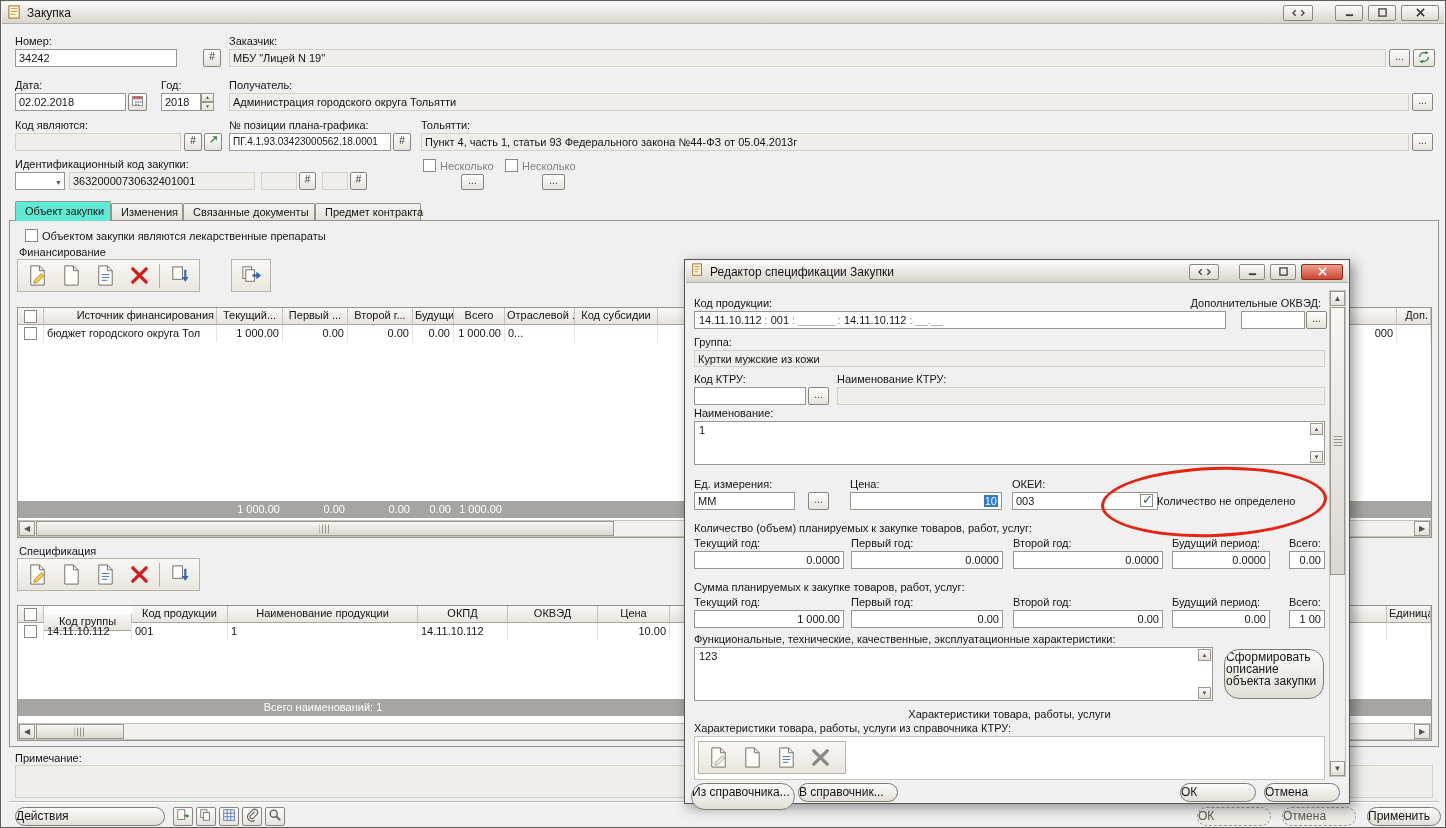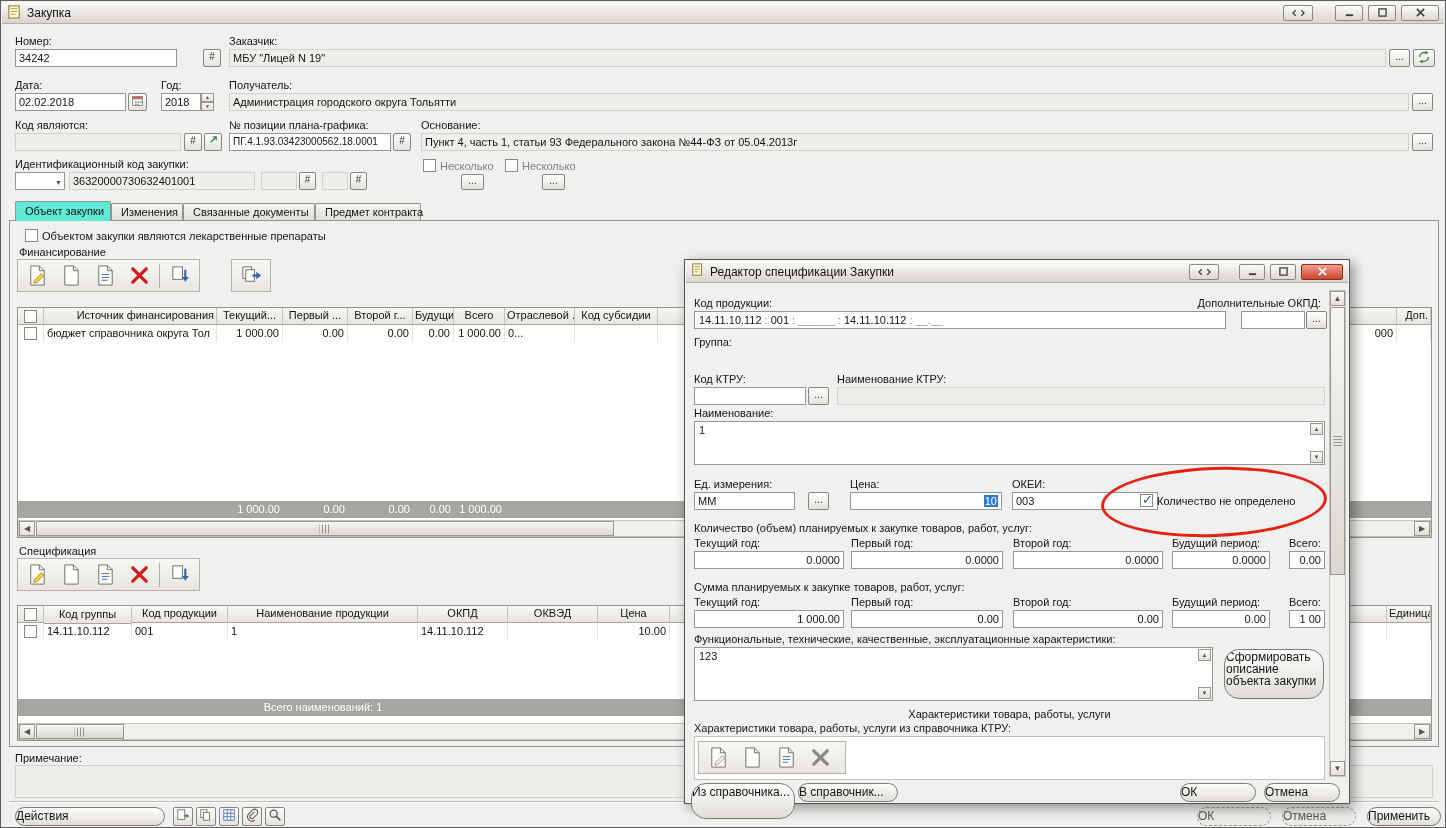--- a/index.html
+++ b/index.html
@@ -115,21 +115,21 @@
   <div class="fld ro" style="left:14px;top:132px;width:166px"></div>
   <div class="btn" style="left:183px;top:132px;width:18px">#</div>
   <div class="btn" style="left:203px;top:132px;width:18px"><svg width="11" height="11" viewBox="0 0 16 16">
         <path d="M4 12L12 4M7 4h5v5" stroke="#2e7d32" stroke-width="1.7" fill="none"></path>
       </svg></div>
 
   <div class="lbl" style="left:228px;top:118px">№ позиции плана-графика:</div>
   <div class="fld" style="left:228px;top:132px;width:162px;font-size:10px">ПГ.4.1.93.03423000562.18.0001</div>
   <div class="btn" style="left:392px;top:132px;width:18px">#</div>
 
-  <div class="lbl" style="left:420px;top:118px">Основание:</div>
+  <div class="lbl" style="left:420px;top:118px">Тольятти:</div>
   <div class="fld ro" style="left:420px;top:132px;width:988px">Пункт 4, часть 1, статьи 93 Федерального закона №44-ФЗ от 05.04.2013г</div>
   <div class="btn" style="left:1411px;top:132px;width:21px">...</div>
 
   <div class="lbl" style="left:14px;top:157px">Идентификационный код закупки:</div>
   <div class="fld" style="left:14px;top:171px;width:50px">
       <span style="position:absolute;right:2px;top:4px;font-size:7px;color:#55534e">▼</span>
     </div>
   <div class="fld ro" style="left:68px;top:171px;width:186px">36320000730632401001</div>
   <div class="fld ro" style="left:260px;top:171px;width:36px"></div>
   <div class="btn" style="left:298px;top:171px;width:17px">#</div>
@@ -210,21 +210,21 @@
     <div class="th" style="left:330px;top:0;width:65px">Второй г...</div>
     <div class="th" style="left:395px;top:0;width:41px">Будущий...</div>
     <div class="th" style="left:436px;top:0;width:51px">Всего</div>
     <div class="th" style="left:487px;top:0;width:70px">Отраслевой ...</div>
     <div class="th" style="left:557px;top:0;width:83px">Код субсидии</div>
     <div class="th" style="left:640px;top:0;width:739px"></div>
     <div class="th" style="left:1379px;top:0;width:34px;text-align:right">Доп.</div>
 
     <div class="td" style="left:0;top:17px;width:26px"></div>
     <div class="cbx" style="left:6px;top:19px"></div>
-    <div class="td" style="left:26px;top:17px;width:173px">бюджет справочника округа Тол</div>
+    <div class="td" style="left:26px;top:17px;width:173px">бюджет городского округа Тол</div>
     <div class="td num" style="left:199px;top:17px;width:66px">1 000.00</div>
     <div class="td num" style="left:265px;top:17px;width:65px">0.00</div>
     <div class="td num" style="left:330px;top:17px;width:65px">0.00</div>
     <div class="td num" style="left:395px;top:17px;width:41px">0.00</div>
     <div class="td num" style="left:436px;top:17px;width:51px">1 000.00</div>
     <div class="td" style="left:487px;top:17px;width:70px">0...</div>
     <div class="td" style="left:557px;top:17px;width:83px"></div>
     <div class="td num" style="left:640px;top:17px;width:739px">000</div>
     <div class="td" style="left:1379px;top:17px;width:34px"></div>
 
@@ -278,21 +278,21 @@
           <rect x="4" y="3" width="10" height="13" fill="#fffef8" stroke="#6e6d68"></rect>
           <path d="M17 6v9" stroke="#2f63b8" stroke-width="2.2" fill="none"></path>
           <path d="M13.5 13.5l3.5 5 3.5-5z" fill="#2f63b8"></path>
         </svg>
       </span>
   </div>
 
   <div class="tbl" style="left:16px;top:604px;width:1415px;height:136px">
     <div class="th" style="left:0;top:0;width:26px"></div>
     <div class="cbx" style="left:6px;top:2px"></div>
-    <div class="th" style="left:26px;top:1px;width:88px">Код группы</div>
+    <div class="th" style="left:26px;top:8px;width:88px">Код группы</div>
     <div class="th" style="left:114px;top:0;width:96px">Код продукции</div>
     <div class="th" style="left:210px;top:0;width:190px">Наименование продукции</div>
     <div class="th" style="left:400px;top:0;width:90px">ОКПД</div>
     <div class="th" style="left:490px;top:0;width:90px">ОКВЭД</div>
     <div class="th" style="left:580px;top:0;width:72px">Цена</div>
     <div class="th" style="left:652px;top:0;width:717px"></div>
     <div class="th" style="left:1369px;top:0;width:44px;text-align:left">Единица и</div>
 
     <div class="td" style="left:0;top:17px;width:26px"></div>
     <div class="cbx" style="left:6px;top:19px"></div>
@@ -384,25 +384,26 @@
         <span class="csep">:</span>
       <span>001</span>
         <span class="csep">:</span>
       <span class="ph">______</span>
         <span class="csep">:</span>
       <span>14.11.10.112</span>
         <span class="csep">:</span>
       <span class="ph">__.__</span>
     </div>
 
-    <div class="lbl" style="right:28px;top:37px">Дополнительные ОКПД:</div>
+    <div class="lbl" style="right:28px;top:37px">Дополнительные ОКВЭД:</div>
     <div class="fld" style="left:556px;top:51px;width:64px"></div>
     <div class="btn" style="left:621px;top:51px;width:21px">...</div>
 
     <div class="lbl" style="left:9px;top:76px">Группа:</div>
+    <div class="fld ro" style="left:9px;top:90px;width:631px;height:17px">Куртки мужские из кожи</div>
 
     <div class="lbl" style="left:9px;top:113px">Код КТРУ:</div>
     <div class="fld" style="left:9px;top:127px;width:112px"></div>
     <div class="btn" style="left:123px;top:127px;width:21px">...</div>
     <div class="lbl" style="left:152px;top:113px">Наименование КТРУ:</div>
     <div class="fld ro" style="left:152px;top:127px;width:488px"></div>
 
     <div class="lbl" style="left:9px;top:147px">Наименование:</div>
     <div class="mbox" style="left:9px;top:161px;width:631px;height:44px">
       <span>1</span>
@@ -482,21 +483,21 @@
             <path d="M8 11h8M8 14h8M8 17h6" stroke="#3f6fb0" fill="none"></path>
           </svg>
         </span>
       <span class="tbtn">
           <svg viewBox="0 0 24 24">
             <path d="M5 5l14 14M19 5L5 19" stroke="#8b8984" stroke-width="3.4" stroke-linecap="round" fill="none"></path>
           </svg>
         </span>
     </div>
 
-    <div class="push" style="left:6px;top:523px;width:104px;height:36px">Из справочника...</div>
+    <div class="push" style="left:6px;top:523px;width:104px;height:27px">Из справочника...</div>
     <div class="push" style="left:113px;top:523px;width:100px;height:19px">В справочник...</div>
     <div class="push" style="left:495px;top:523px;width:76px;height:19px">ОК</div>
     <div class="push" style="left:579px;top:523px;width:76px;height:19px">Отмена</div>
 
     <div class="sb" style="left:644px;top:30px;width:17px;height:487px">
       <div class="sbtn" style="left:0;top:0;width:15px;height:15px">▲</div>
       <div class="sthumb" style="left:0;top:16px;width:15px;height:268px">
           <span class="griph"></span>
         </div>
       <div class="sbtn" style="left:0;bottom:0;width:15px;height:15px">▼</div>

